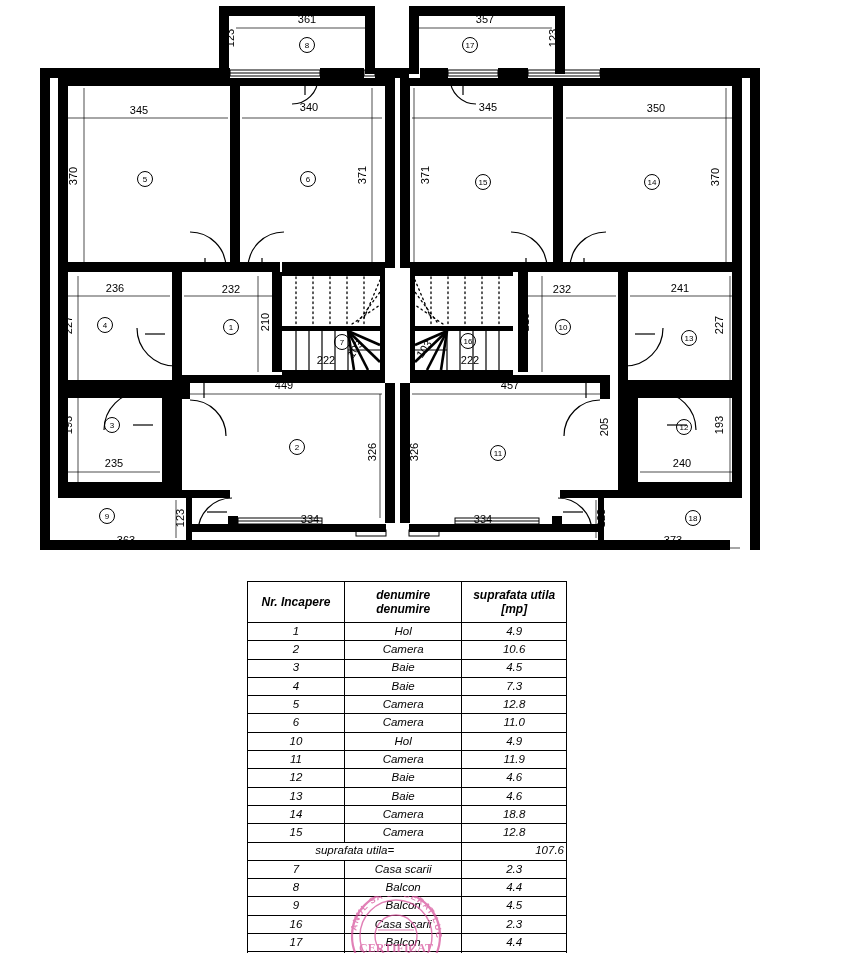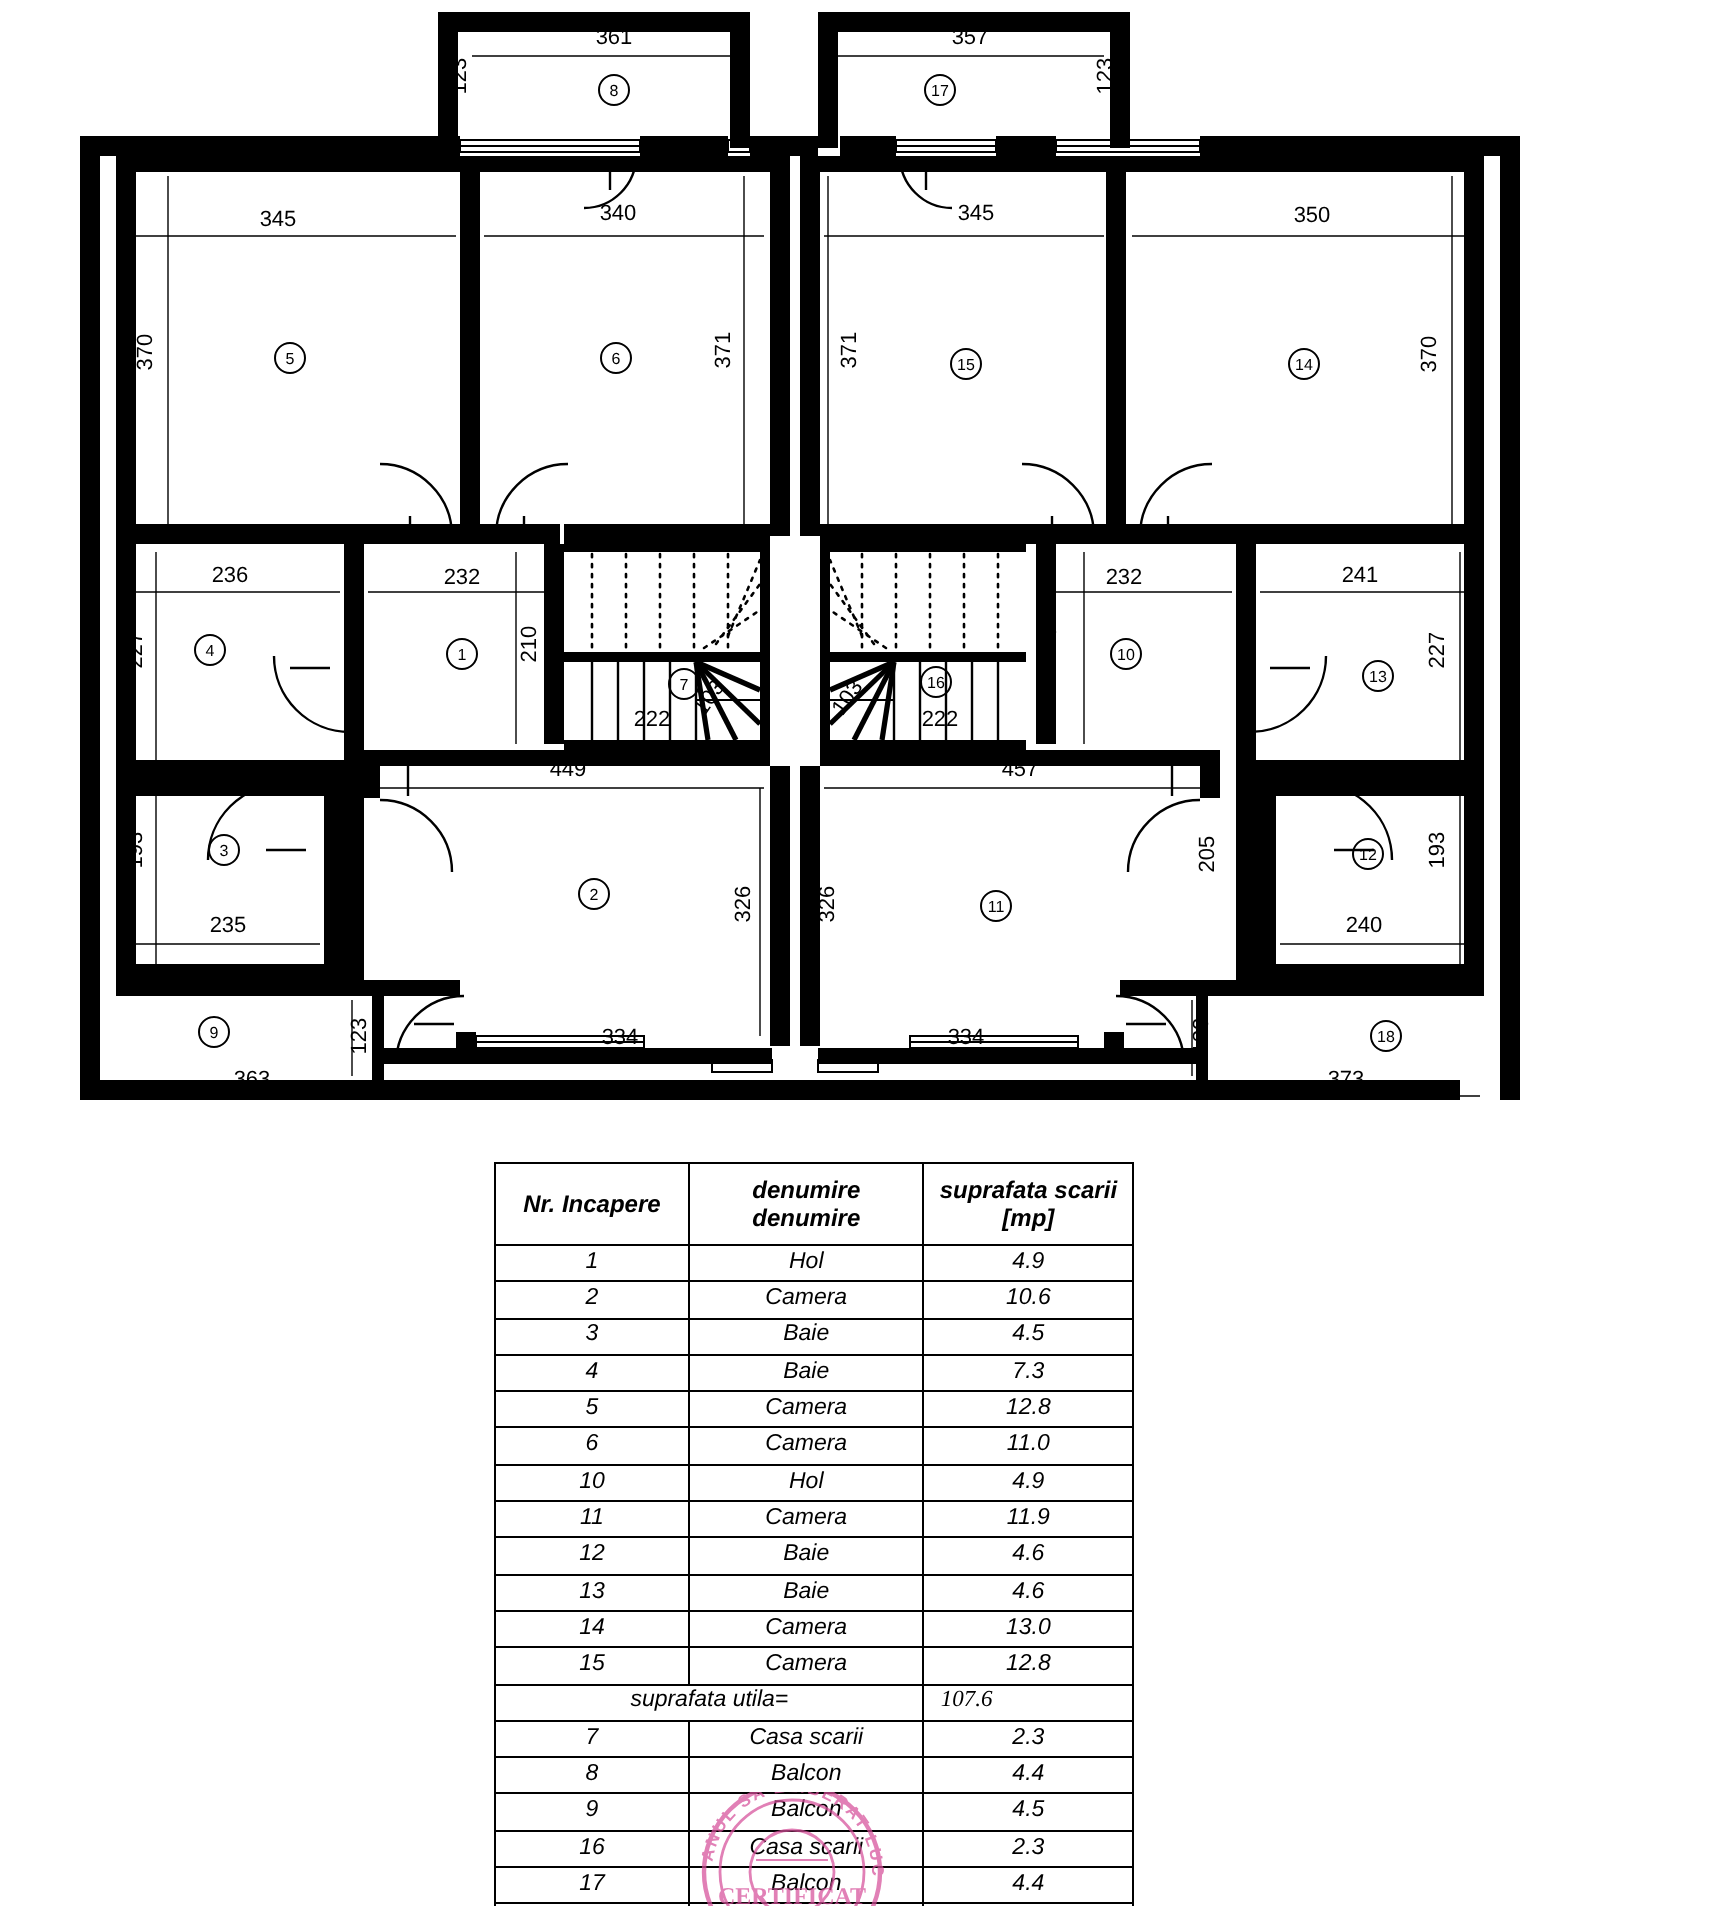--- a/index.html
+++ b/index.html
@@ -468,21 +468,21 @@
     <thead>
       <tr>
         <th class="col-nr">
           <div>Nr. Incapere</div>
         </th>
         <th class="col-den">
           <div>denumire</div>
           <div>denumire</div>
         </th>
         <th class="col-sup">
-          <div>suprafata scarii</div>
+          <div>suprafata utila</div>
           <div>[mp]</div>
         </th>
       </tr>
     </thead>
     <tbody id="table-body">
         <tr>
           <td>1</td>
           <td>Hol</td>
           <td>4.9</td>
         </tr>
@@ -527,30 +527,30 @@
           <td>4.6</td>
         </tr>
         <tr>
           <td>13</td>
           <td>Baie</td>
           <td>4.6</td>
         </tr>
         <tr>
           <td>14</td>
           <td>Camera</td>
-          <td>13.0</td>
+          <td>18.8</td>
         </tr>
         <tr>
           <td>15</td>
           <td>Camera</td>
           <td>12.8</td>
         </tr>
         <tr class="sum-row">
           <td colspan="2" class="sum-label">suprafata utila=</td>
-          <td class="sum-val" style="text-align: left; padding-left: 8px; font-family: Liberation Serif, serif;">107.6</td>
+          <td class="sum-val" style="text-align: right; padding-left: 8px;">107.6</td>
         </tr>
         <tr>
           <td>7</td>
           <td>Casa scarii</td>
           <td>2.3</td>
         </tr>
         <tr>
           <td>8</td>
           <td>Balcon</td>
           <td>4.4</td>

